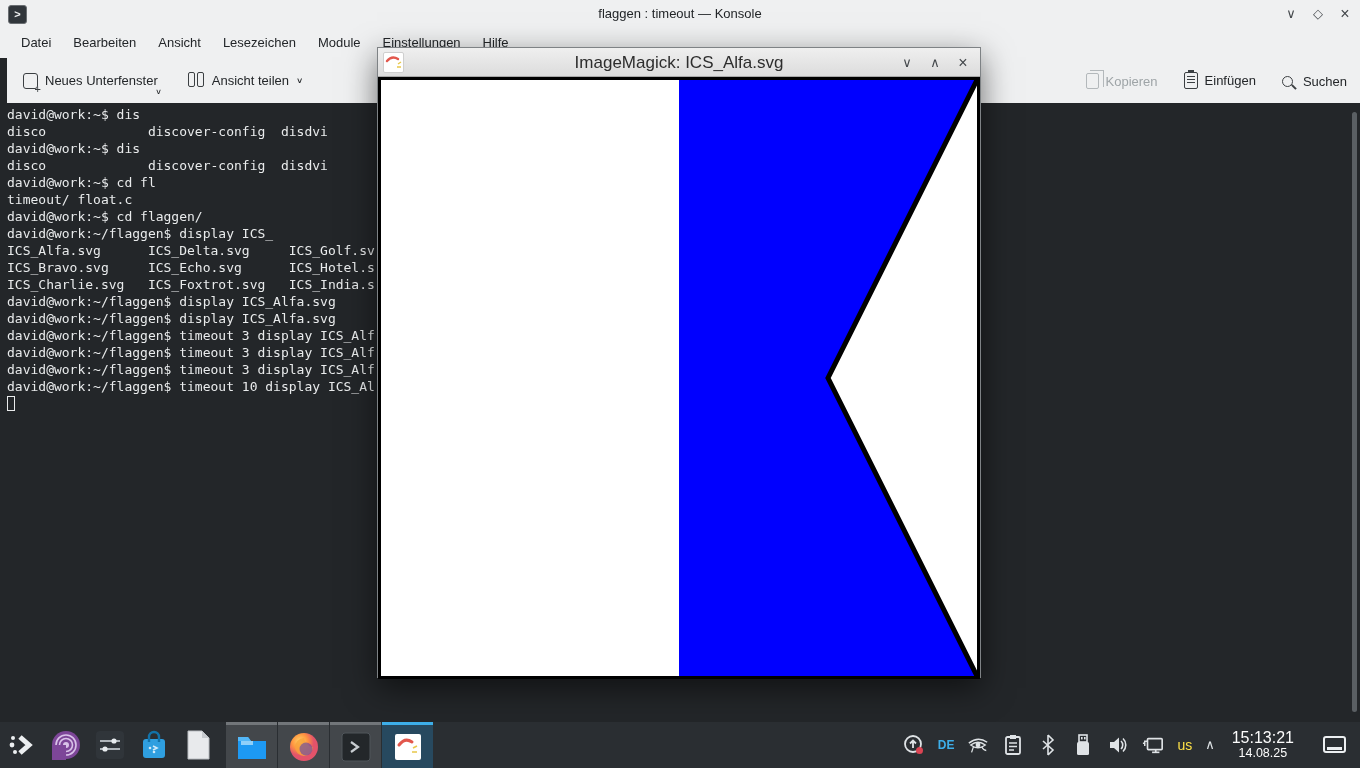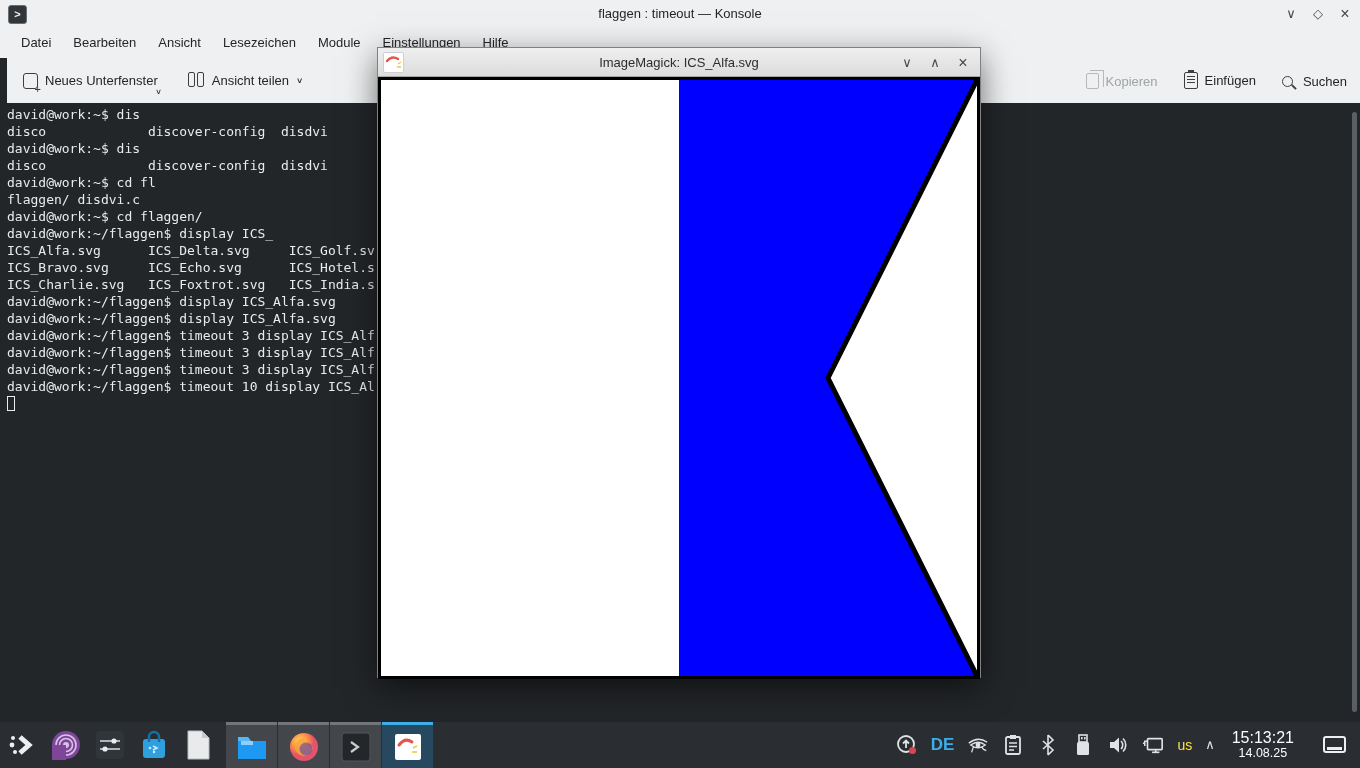--- a/index.html
+++ b/index.html
@@ -28,34 +28,34 @@
   .termpre { position:absolute; font-family:"DejaVu Sans Mono",monospace; font-size:13px; line-height:17px; color:#e9ebec; white-space:pre; }
   #termleft { left:7px; top:3px; }
   #termright { left:983px; top:139px; }
   .cursor-box { position:absolute; left:7px; top:293px; width:8px; height:15px; border:1px solid #e9ebec; }
   .scrollbar { position:absolute; right:3px; top:9px; width:5px; height:600px; background:#5a5f63; border-radius:3px; }
 
   
   #viewer { position:absolute; left:377px; top:47px; width:604px; height:631px; z-index:2; box-shadow:0 10px 30px rgba(0,0,0,0.55); border:1px solid #7e8285; }
   .v-titlebar { position:absolute; left:0; top:0; width:100%; height:29px; background:linear-gradient(#efefef,#dcdcdc); border-bottom:1px solid #a8a8a8; }
   .v-appicon { position:absolute; left:5px; top:4px; width:21px; height:21px; background:#ffffff; border:1px solid #cfcfcf; border-radius:2px; overflow:hidden; }
-  .v-title { position:absolute; left:0; right:0; top:0; height:29px; line-height:29px; text-align:center; font-size:13px; color:#2d2d2d; }
+  .v-title { position:absolute; left:0; right:0; top:0; height:29px; line-height:29px; text-align:center; font-size:17px; color:#2d2d2d; }
   .v-controls { position:absolute; right:8px; top:0; height:29px; display:flex; align-items:center; gap:10px; }
   .v-content { position:absolute; left:0; top:29px; width:602px; height:602px; background:#ffffff; border:3px solid #000000; }
   .v-content svg { display:block; }
 
   
   #taskbar { position:absolute; left:0; top:722px; width:1360px; height:46px; background:#2a2e32; z-index:3; display:flex; align-items:center; }
   .launcher { width:44px; height:46px; display:flex; align-items:center; justify-content:center; }
   .taskbtn { width:51px; height:46px; display:flex; align-items:center; justify-content:center; position:relative; margin-right:1px; }
   .taskbtn.open { background:#43474b; border-top:3px solid #72767a; }
   .taskbtn.active { background:#27495f; border-top:3px solid #3daee9; }
   .tray { margin-left:auto; display:flex; align-items:center; gap:13px; padding-right:10px; }
   .trayico { width:22px; height:22px; display:flex; align-items:center; justify-content:center; }
-  .kbd-de { font-size:17px; font-weight:bold; color:#3daee9; }
+  .kbd-de { font-size:12px; font-weight:bold; color:#3daee9; }
   .kbd-us { font-size:14px; color:#fde047; }
   .tray-chevron { font-size:13px; color:#dfe3e6; }
   .clock { text-align:center; color:#fcfcfc; line-height:1.05; padding:0 4px; }
   .clock .t { font-size:16px; }
   .clock .d { font-size:12.5px; }
   .showdesk { width:23px; height:17px; border:2px solid #eceff1; border-radius:3px; position:relative; margin-left:12px; margin-right:4px; }
   .showdesk::after { content:""; position:absolute; left:2px; right:2px; bottom:1px; height:3px; background:#eceff1; }
 
   
   .ico-newtab { border:1.5px solid #3b3f42; border-radius:3px; position:relative; }
@@ -127,21 +127,21 @@
         </div>
       </div>
     </div>
 
     <div class="k-term">
       <pre class="termpre" id="termleft"><span>david@work:~$ dis</span>
 <span>disco             discover-config  disdvi</span>
 <span>david@work:~$ dis</span>
 <span>disco             discover-config  disdvi</span>
 <span>david@work:~$ cd fl</span>
-<span>flaggen/ disdvi.c</span>
+<span>timeout/ float.c</span>
 <span>david@work:~$ cd flaggen/</span>
 <span>david@work:~/flaggen$ display ICS_</span>
 <span>ICS_Alfa.svg      ICS_Delta.svg     ICS_Golf.sv</span>
 <span>ICS_Bravo.svg     ICS_Echo.svg      ICS_Hotel.s</span>
 <span>ICS_Charlie.svg   ICS_Foxtrot.svg   ICS_India.s</span>
 <span>david@work:~/flaggen$ display ICS_Alfa.svg</span>
 <span>david@work:~/flaggen$ display ICS_Alfa.svg</span>
 <span>david@work:~/flaggen$ timeout 3 display ICS_Alf</span>
 <span>david@work:~/flaggen$ timeout 3 display ICS_Alf</span>
 <span>david@work:~/flaggen$ timeout 3 display ICS_Alf</span>

